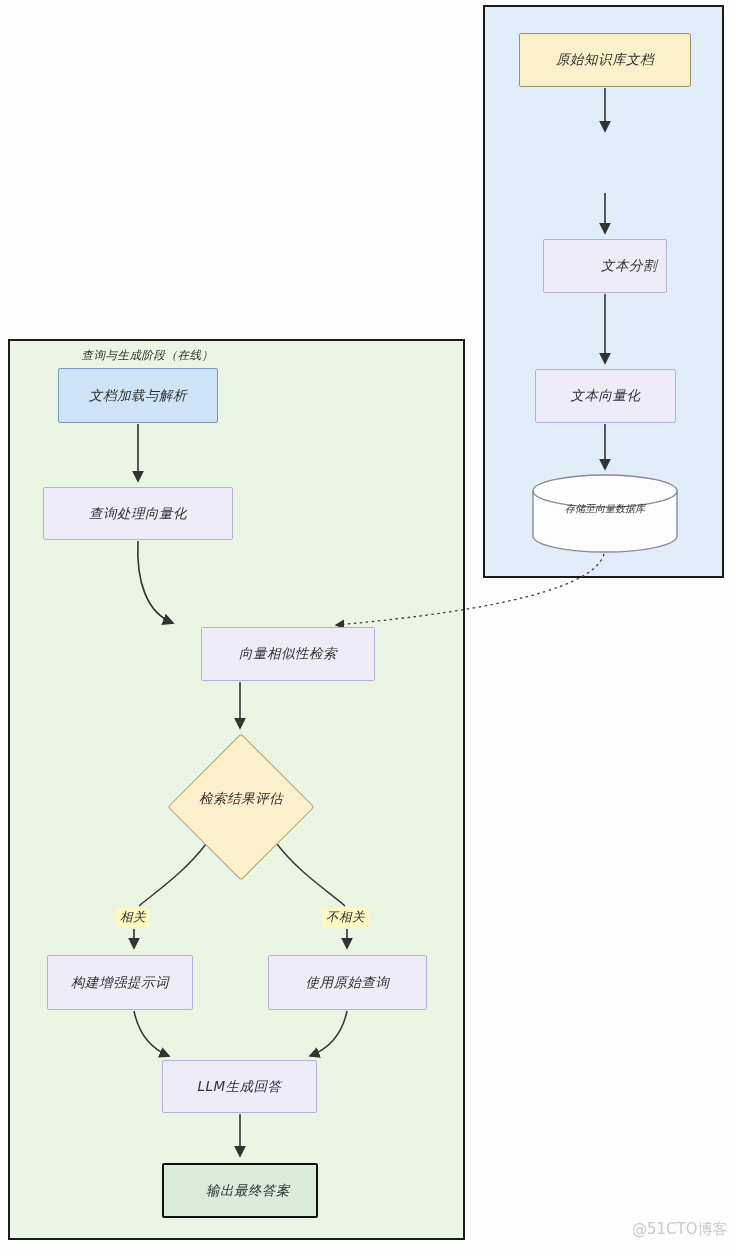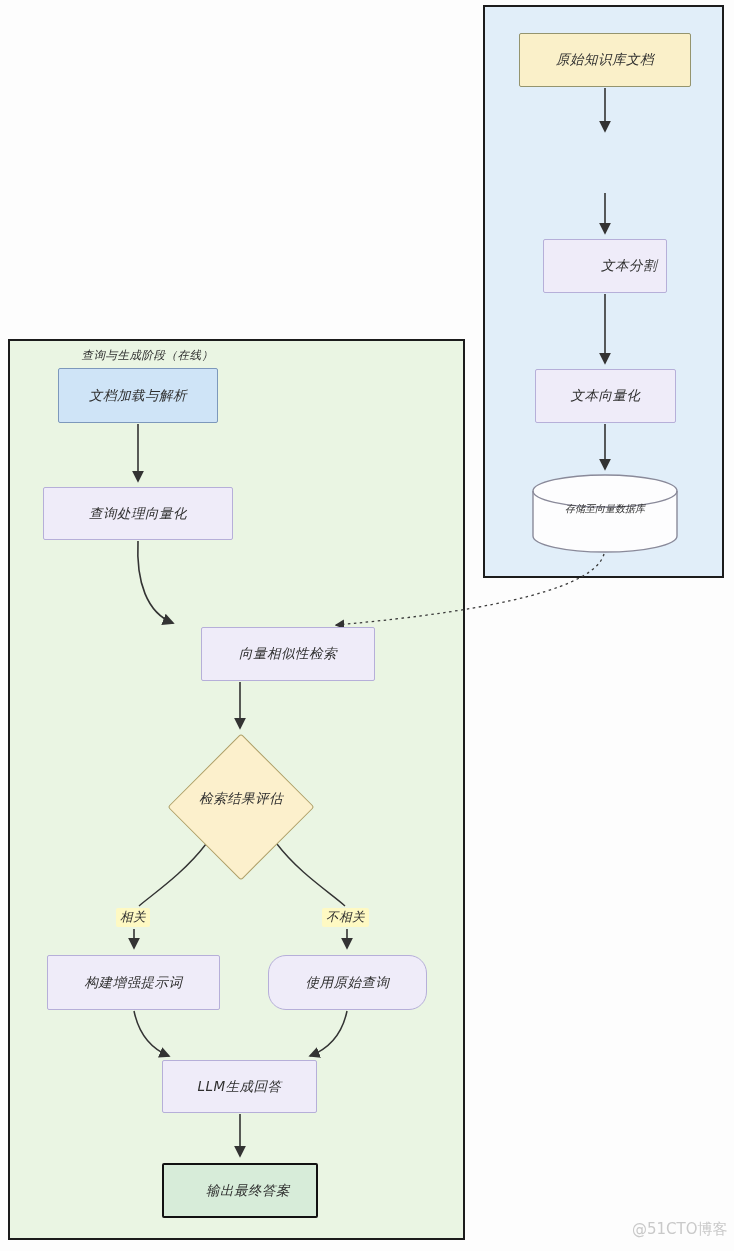--- a/index.html
+++ b/index.html
@@ -100,19 +100,19 @@
   <div class="node rect-blue" style="left:58px;top:368px;width:160px;height:55px;">文档加载与解析</div>
   <div class="node rect-purple" style="left:43px;top:487px;width:190px;height:53px;">查询处理向量化</div>
   <div class="node rect-purple" style="left:153px;top:627px;width:174px;height:54px;margin-left:48px;">向量相似性检索</div>
 
   <div class="diamond"></div>
   <div class="diamond-label">检索结果评估</div>
 
   <div class="edge-chip" style="left:116px;top:908px;">相关</div>
   <div class="edge-chip" style="left:322px;top:908px;">不相关</div>
 
-  <div class="node rect-purple" style="left:47px;top:955px;width:173px;height:55px;">构建增强提示词</div>
-  <div class="node rect-purple" style="left:268px;top:955px;width:159px;height:55px;border-radius:18px;">使用原始查询</div>
+  <div class="node rect-purple" style="left:47px;top:955px;width:146px;height:55px;">构建增强提示词</div>
+  <div class="node rect-purple" style="left:268px;top:955px;width:159px;height:55px;">使用原始查询</div>
   <div class="node rect-purple" style="left:162px;top:1060px;width:155px;height:53px;">LLM生成回答</div>
   <div class="node rect-green" style="left:162px;top:1163px;width:156px;height:55px;">输出最终答案</div>
 
   <div class="watermark">@51CTO博客</div>
 </div>
 
 </body></html>

